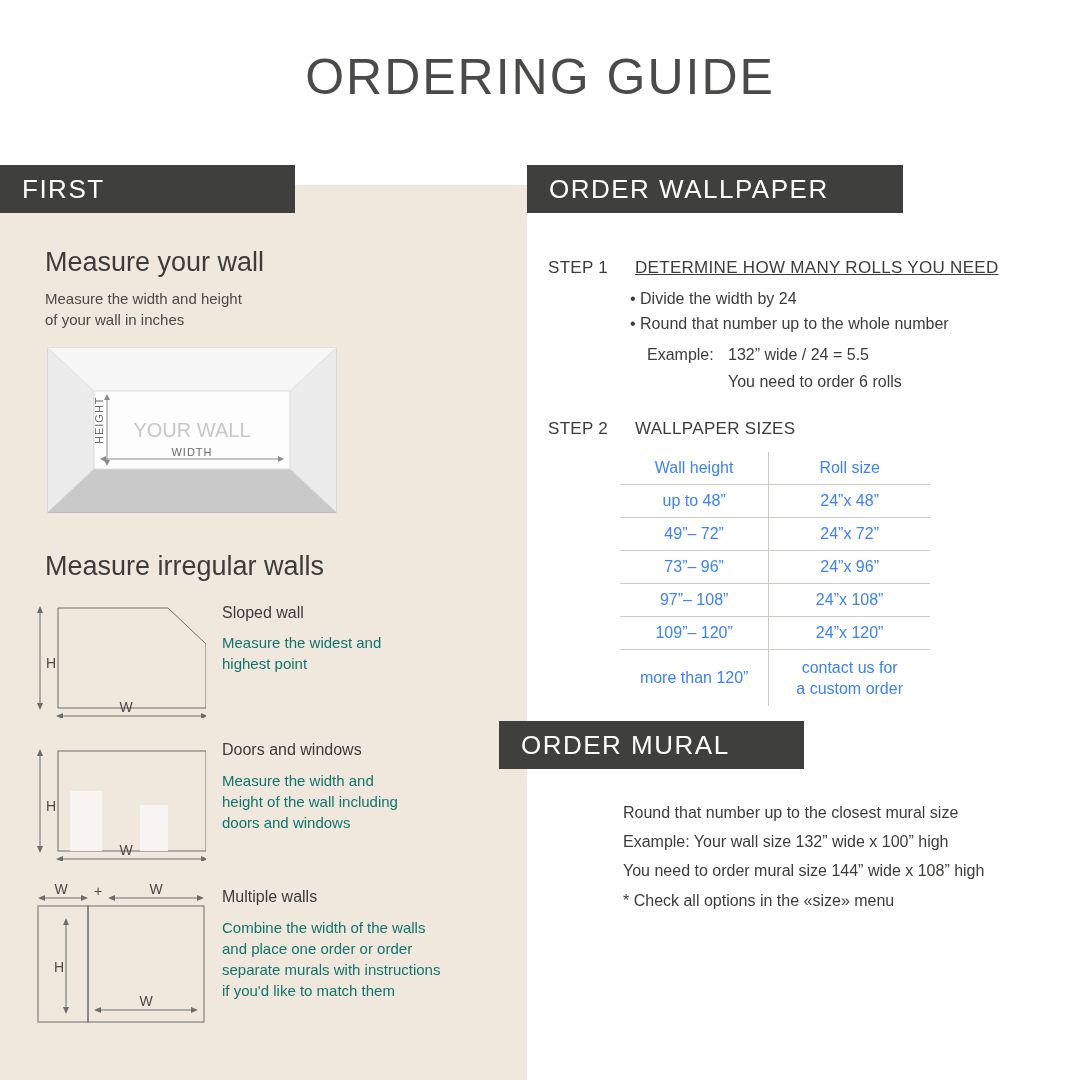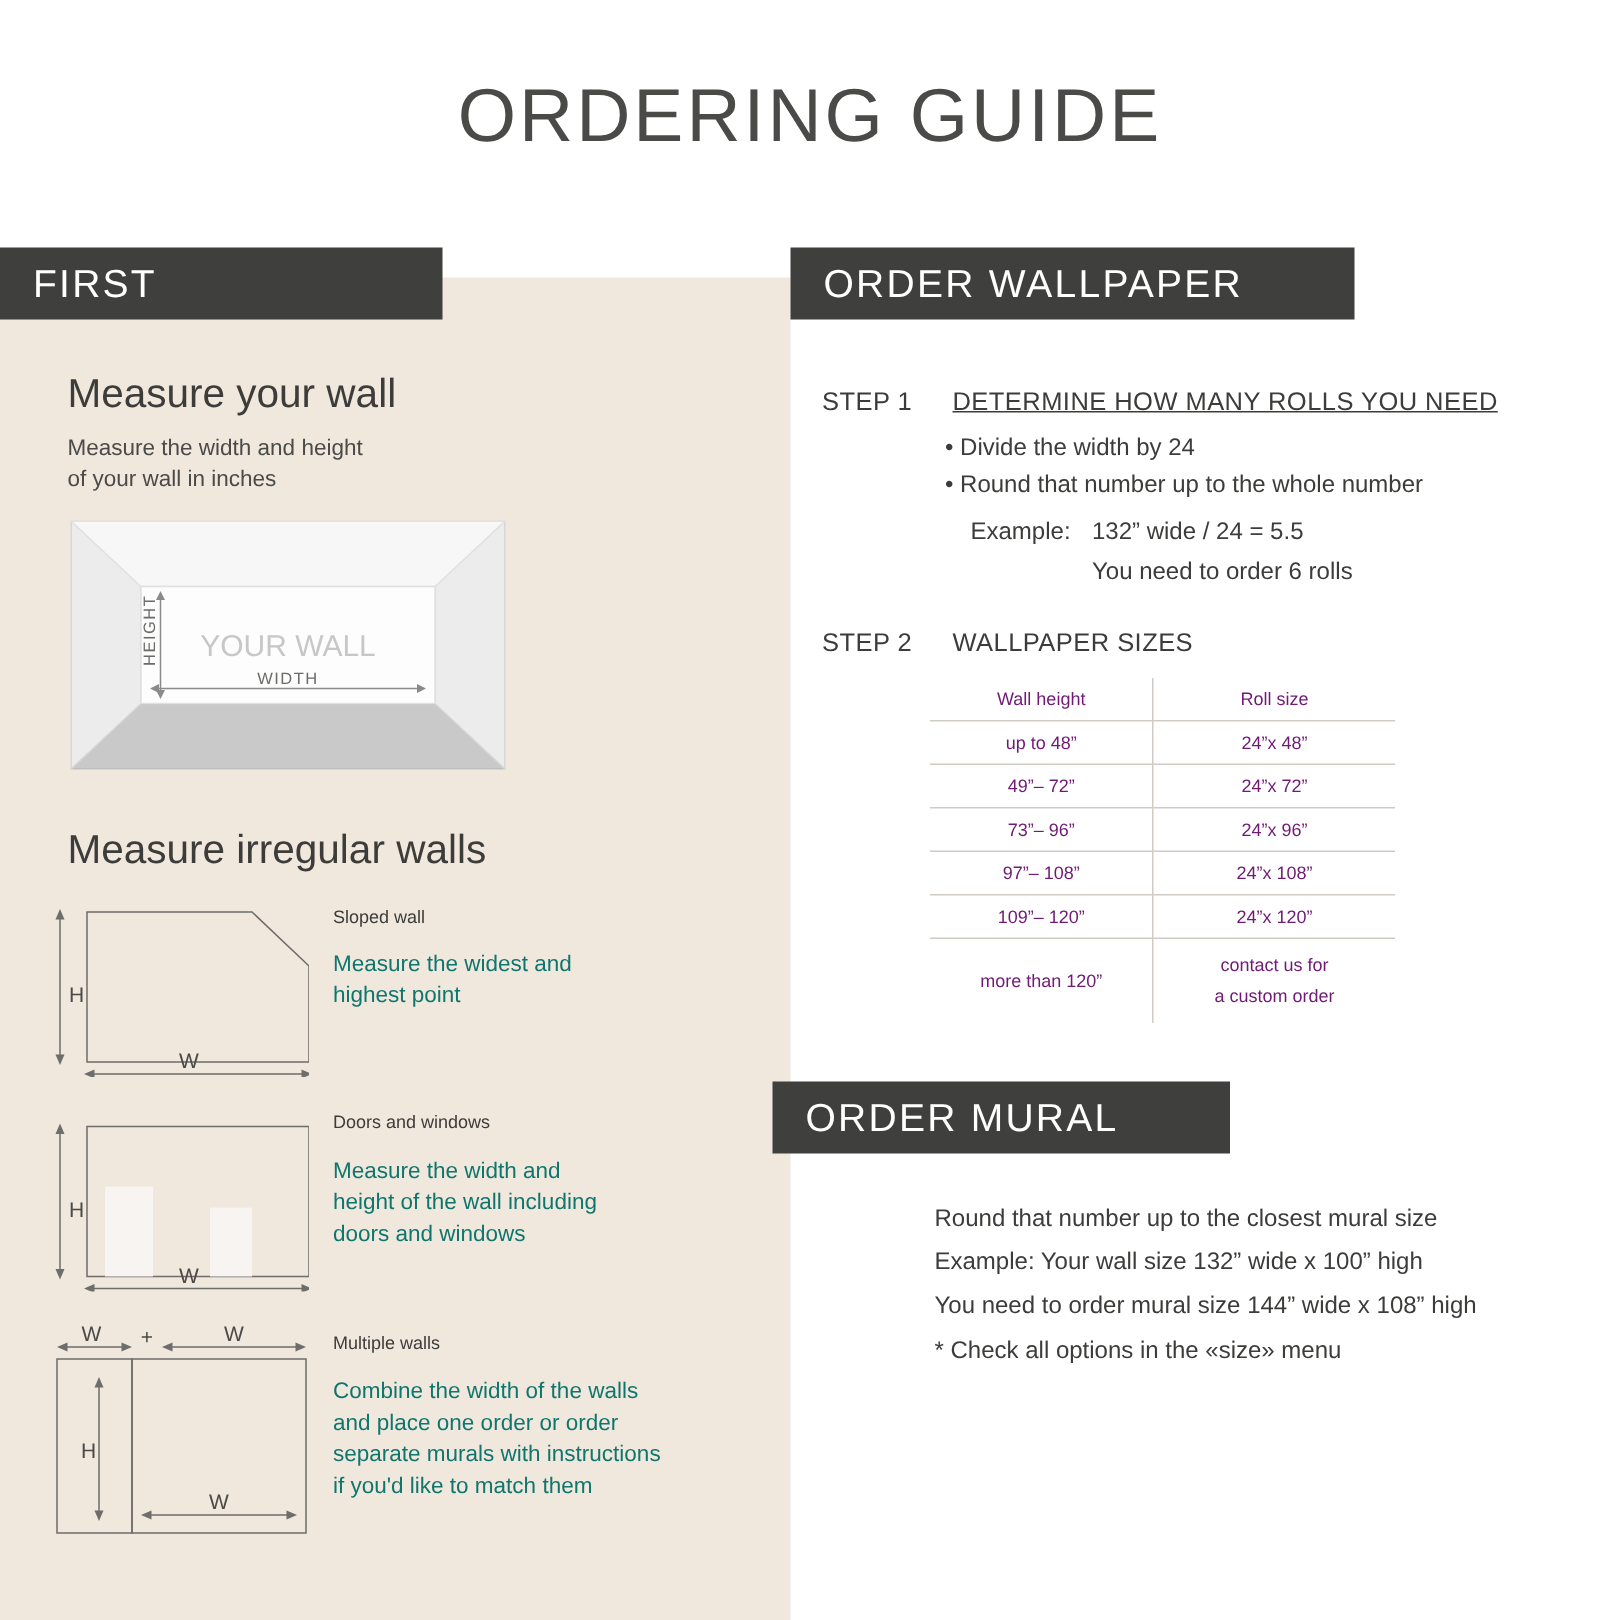--- a/index.html
+++ b/index.html
@@ -51,21 +51,21 @@
     display: flex;
     align-items: center;
     font-size: 26px;
     letter-spacing: 1.5px;
     font-weight: 400;
     padding-left: 22px;
     box-sizing: border-box;
   }
   .bar-first  { left: 0;   top: 165px; width: 295px; height: 48px; }
   .bar-order  { left: 527px; top: 165px; width: 376px; height: 48px; }
-  .bar-mural  { left: 515px; top: 721px; width: 305px; height: 48px; }
+  .bar-mural  { left: 499px; top: 721px; width: 305px; height: 48px; }
 
   
   .h2 {
     position: absolute;
     font-size: 27px;
     font-weight: 400;
     color: #3c3c3a;
     text-align: center;
   }
   .sub {
@@ -85,21 +85,21 @@
     position: absolute;
     left: 47px;
     top: 347px;
     width: 290px;
     height: 166px;
   }
 
   
   .irr-text-title {
     position: absolute;
-    font-size: 12px;
+    font-size: 16px;
     color: #3c3c3a;
   }
   .irr-text-body {
     position: absolute;
     font-size: 15px;
     line-height: 21px;
     color: #0f766e;
   }
   #sloped-title { left: 222px; top: 604px; }
   #sloped-body  { left: 222px; top: 632px; width: 230px; }
@@ -148,22 +148,22 @@
   #step2-label { left: 548px; top: 419px; }
   #step2-title { left: 635px; top: 419px; }
 
   
   .size-table {
     position: absolute;
     left: 620px;
     top: 452px;
     width: 310px;
     border-collapse: collapse;
-    font-size: 12px;
-    color: #701a75;
+    font-size: 16px;
+    color: #3b82f6;
   }
   .size-table th, .size-table td {
     border-bottom: 1px solid #cfcac4;
     padding: 7px 4px;
     text-align: center;
     font-weight: 400;
   }
   .size-table th:first-child, .size-table td:first-child {
     border-right: 1px solid #cfcac4;
     width: 48%;

